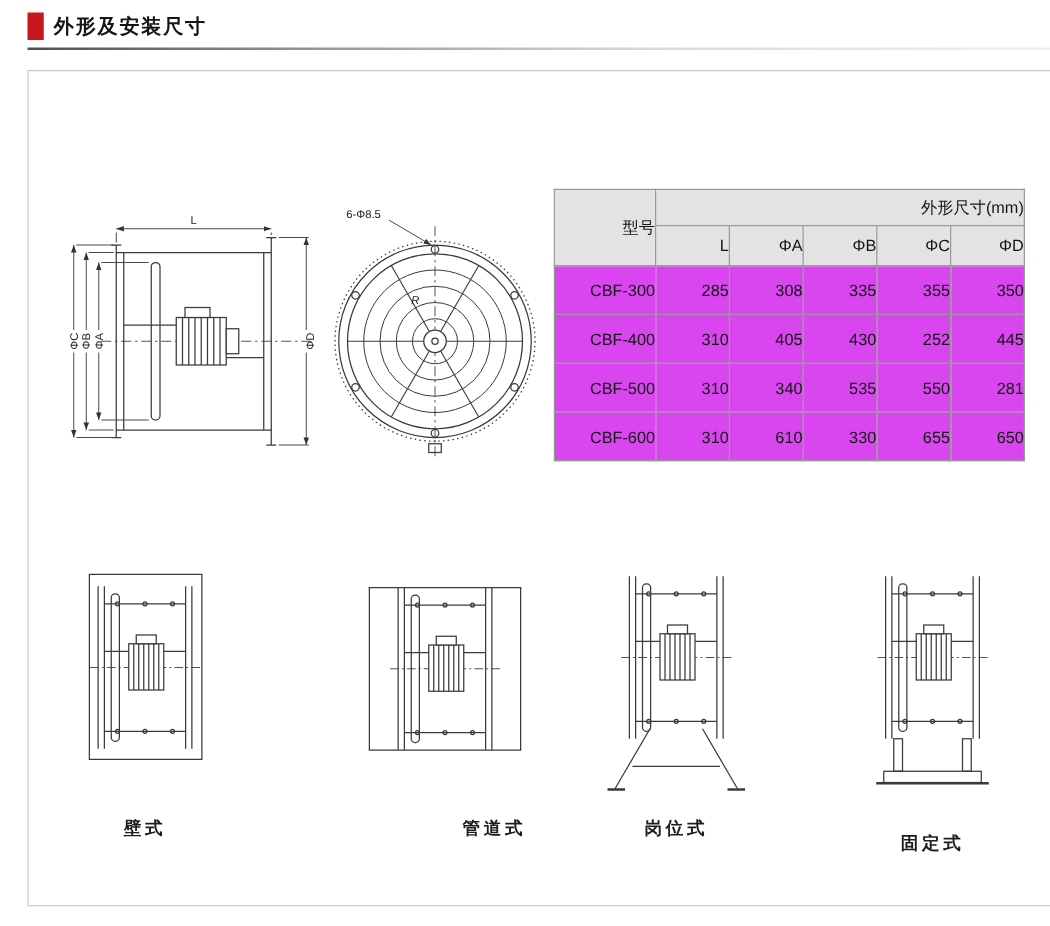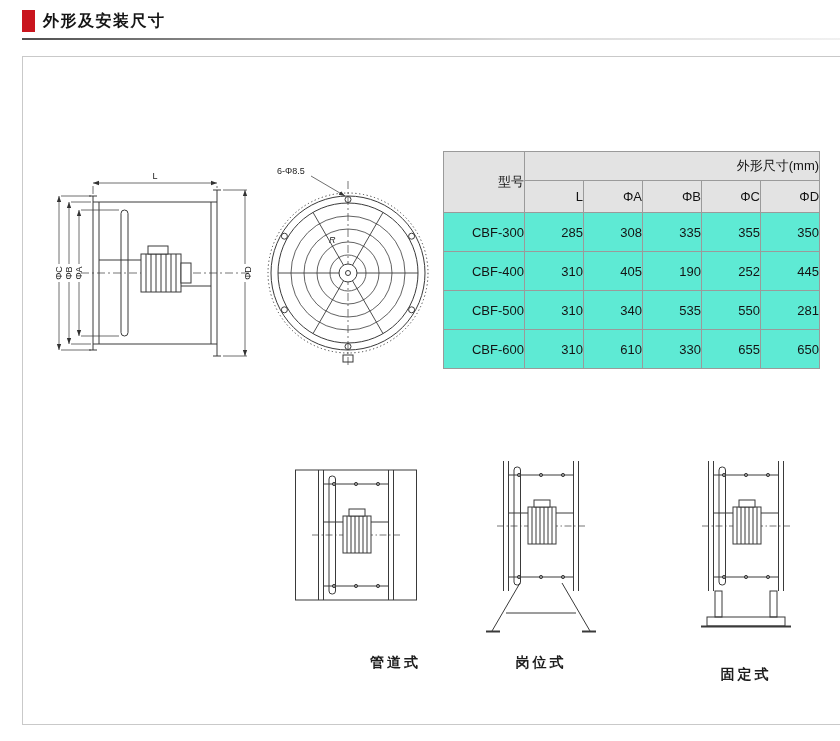--- a/index.html
+++ b/index.html
@@ -23,21 +23,21 @@
   .dim-text { font-size:9px; fill:#222; font-family:"Liberation Sans",sans-serif; }
   .small-note { font-size:9px; fill:#222; font-family:"Liberation Sans",sans-serif; }
 
   .dims-wrap { position:absolute; left:420px; top:94px; }
   table.dims { border-collapse:collapse; table-layout:fixed; width:376px; }
   .dims th, .dims td { border:1px solid #9a9a9a; text-align:right; vertical-align:middle;
                        font-size:13px; color:#141414; padding:0; }
   .dims th { background:#e3e3e3; font-weight:normal; }
   .dims .row-group th { height:28px; }
   .dims .row-cols th { height:31px; }
-  .dims td { height:38px; background:#5eead4; }
+  .dims td { height:38px; background:#d946ef; }
 
   .figs { position:absolute; left:0; top:398px; width:819px; height:250px; }
   .fig { position:absolute; width:150px; display:flex; flex-direction:column; align-items:center; }
   .fig1 { left:18px; } .fig2 { left:248px;align-items:flex-end; } .fig3 { left:443px; } .fig4 { left:648px;gap:12px; }
   .fig-label { margin-top:14px; font-size:14px; font-weight:bold; color:#1d1d1d; letter-spacing:3px; }
 </style>
 </head>
 <body>
 
 <div class="page">
@@ -201,21 +201,21 @@
             <td>285</td>
             <td>308</td>
             <td>335</td>
             <td>355</td>
             <td>350</td>
           </tr>
           <tr>
             <td>CBF-400</td>
             <td>310</td>
             <td>405</td>
-            <td>190</td>
+            <td>430</td>
             <td>252</td>
             <td>445</td>
           </tr>
           <tr>
             <td>CBF-500</td>
             <td>310</td>
             <td>340</td>
             <td>535</td>
             <td>550</td>
             <td>281</td>
@@ -227,20 +227,27 @@
             <td>330</td>
             <td>655</td>
             <td>650</td>
           </tr>
         </tbody>
       </table>
     </div>
 
     <div class="figs">
 
+      <div class="fig fig1">
+        <svg width="130" height="185" viewBox="0 0 130 185">
+          <rect x="20.5" y="4.5" width="90" height="148" fill="none" stroke="#3a3a3a"></rect>
+          <use href="#fan-core" x="27" y="14"></use>
+        </svg>
+        <div class="fig-label">壁式</div>
+      </div>
 
       <div class="fig fig2">
         <svg width="130" height="185" viewBox="0 0 130 185">
           <g stroke="#3a3a3a" fill="none">
             <line x1="4" y1="15" x2="126" y2="15"></line>
             <line x1="4" y1="145" x2="126" y2="145"></line>
             <line x1="4.5" y1="15" x2="4.5" y2="145"></line>
             <line x1="125.5" y1="15" x2="125.5" y2="145"></line>
           </g>
           <use href="#fan-core" x="27" y="15"></use>

